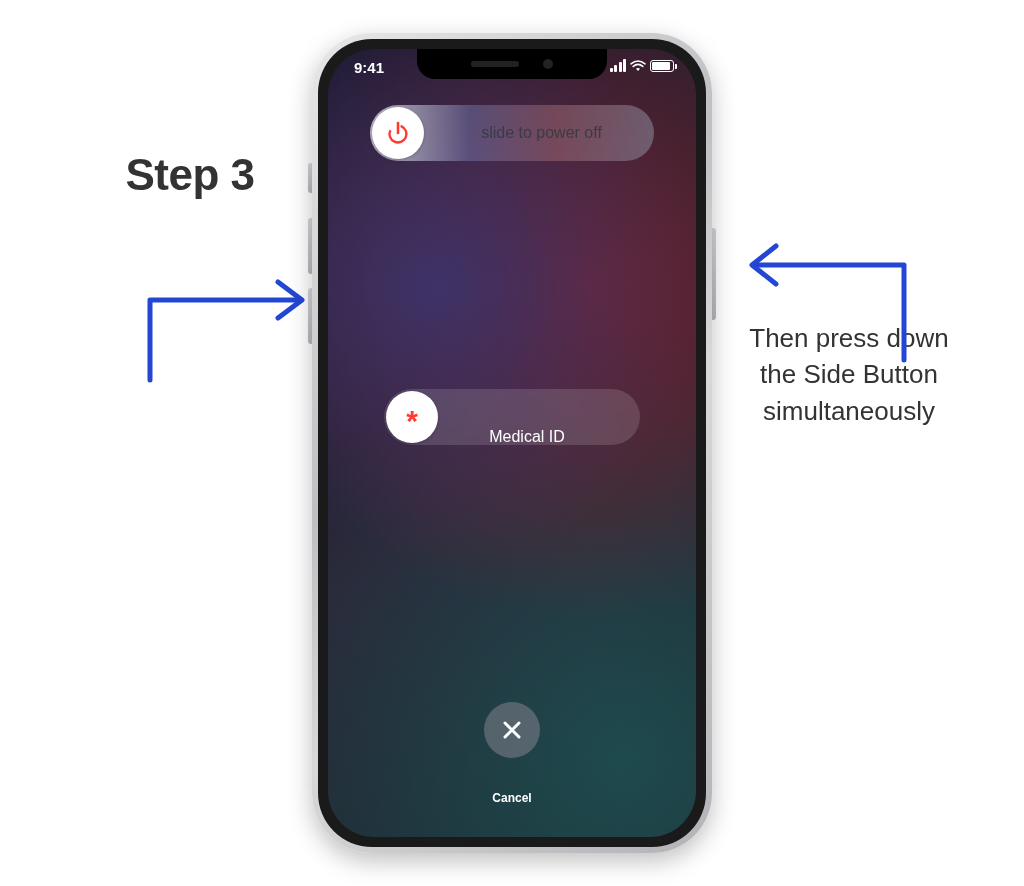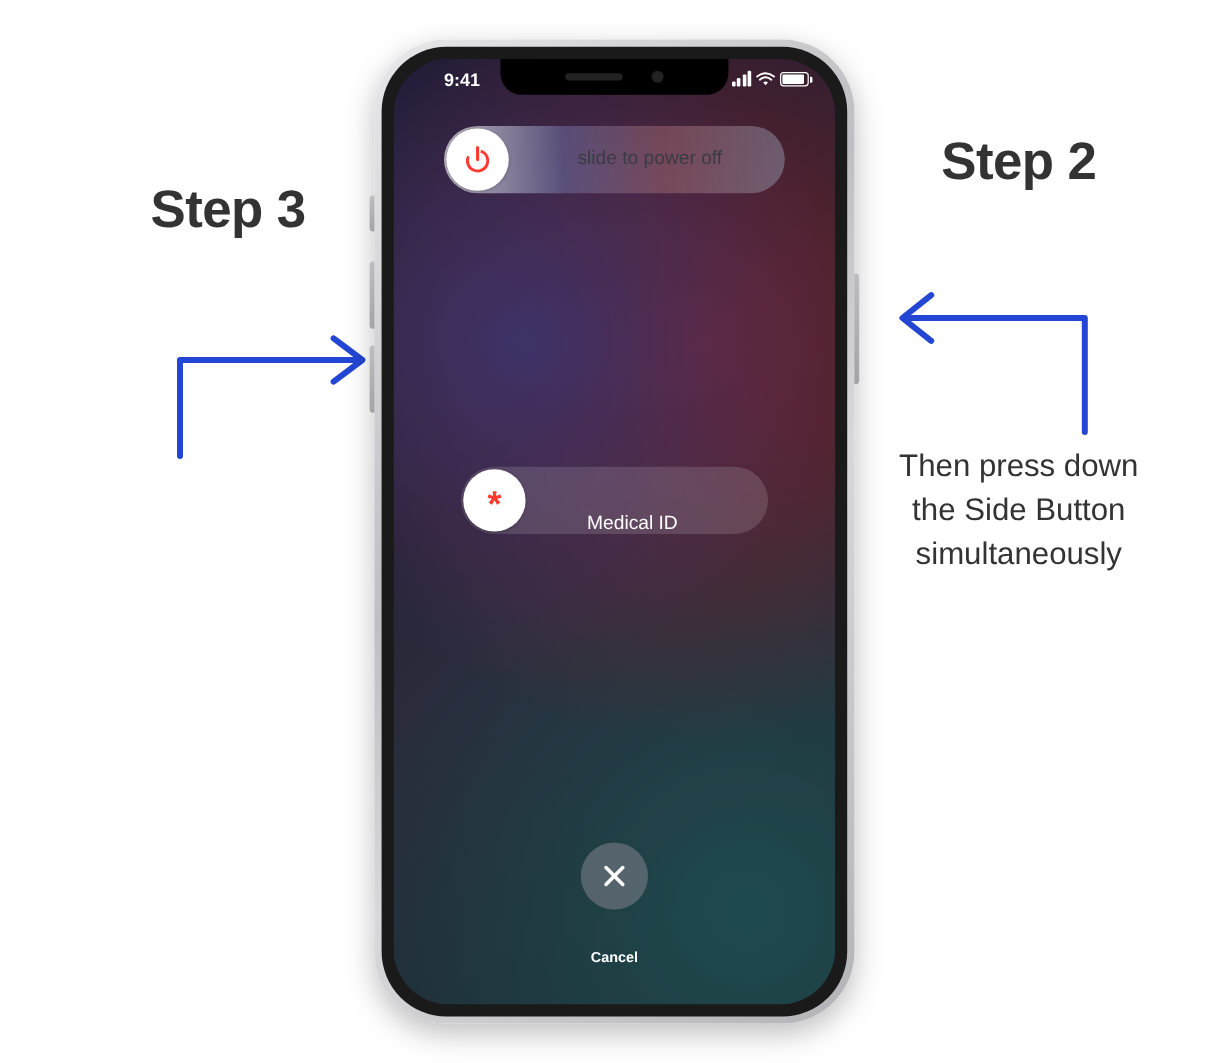--- a/index.html
+++ b/index.html
@@ -77,21 +77,21 @@
 
   .status-bar {
     position: absolute;
     top: 8px; left: 0; right: 0;
     height: 22px;
     color: #fff;
     font-size: 15px;
     font-weight: 600;
     z-index: 4;
   }
-  .status-time { position: absolute; left: 42px; top: 2px; }
+  .status-time { position: absolute; left: 26px; top: 2px; }
   .status-icons {
     position: absolute; right: 22px; top: 2px;
     display: flex; align-items: center; gap: 4px;
   }
   .signal-bars {
     display: inline-flex; align-items: flex-end; gap: 1.5px;
   }
   .signal-bars span {
     display: inline-block; width: 3px; background: #fff; border-radius: 1px;
   }
@@ -218,21 +218,20 @@
 
 <div class="anno anno-left">
   <div class="heading">Step 3</div>
   <svg class="arrow" style="left:40px; top:60px; width:200px; height:200px; position:absolute;" viewBox="0 0 200 200">
     <path d="M30 170 L30 90 L178 90"></path>
     <path d="M158 72 L182 90 L158 108"></path>
   </svg>
 </div>
 
 <div class="anno anno-right">
-  <div class="heading">Step 2</div>
   <svg class="arrow" style="right:30px; top:60px; width:200px; height:210px; position:absolute;" viewBox="0 0 200 210">
     <path d="M170 190 L170 95 L22 95"></path>
     <path d="M42 76 L18 95 L42 114"></path>
   </svg>
   <div class="body">Then press down the Side Button simultaneously</div>
 </div>
 
 <div class="phone">
 
   <div class="btn-side mute-switch"></div>

